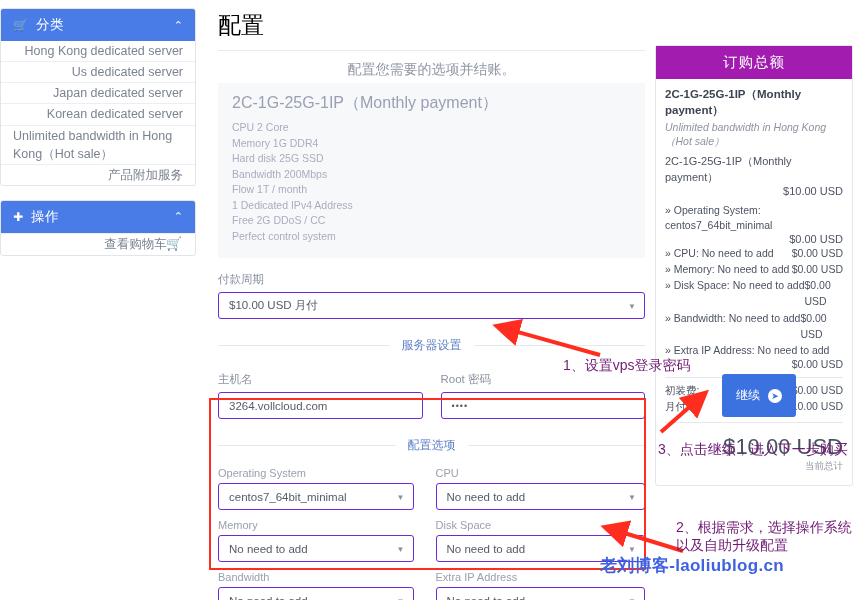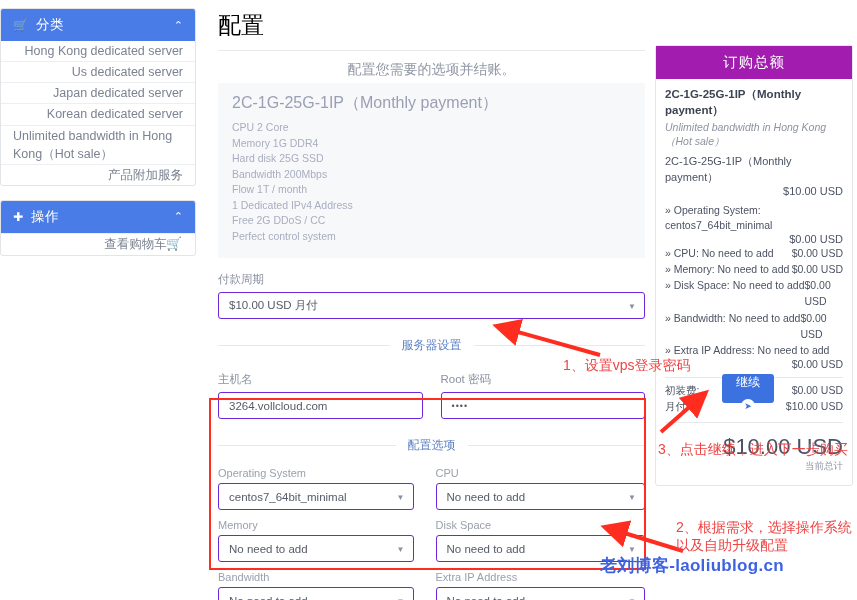--- a/index.html
+++ b/index.html
@@ -78,32 +78,31 @@
   .sum-row .lbl { white-space: nowrap; }
   .sum-rule { border-top: 1px solid #e6e8ec; margin: 7px 0 5px 0; }
   .sum-total-lbl { display: flex; justify-content: space-between; font-size: 10.5px; color: #4b5262; line-height: 1.5; }
   .grand { text-align: right; font-size: 22px; color: #4a5162; padding-top: 6px; }
   .grand-sub { text-align: right; font-size: 9.5px; color: #8d93a0; padding-bottom: 6px; }
 
   
   .continue-btn {
     position: absolute; left: 722px; top: 374px;
     background: #3c72e0; color: #fff; border: none; border-radius: 3px;
-    height: 29px; padding: 0 14px; font-size: 12px;
+    height: 43px; padding: 0 14px; font-size: 12px;
     display: flex; align-items: center; gap: 8px; cursor: pointer;
     font-family: "Liberation Sans", sans-serif;
-    flex-direction: column;
   }
   .continue-btn .circ {
     width: 14px; height: 14px; border-radius: 50%; background: #fff;
     color: #3c72e0; font-size: 9px; line-height: 14px; text-align: center;
   }
 
   
-  .anno { position: absolute; color: #ef4444; font-size: 14px; line-height: 1.3;
+  .anno { position: absolute; color: #701a75; font-size: 14px; line-height: 1.3;
     font-family: "Liberation Sans", "DejaVu Sans", sans-serif; }
   .red-box { position: absolute; border: 2px solid #ff2d20; pointer-events: none; }
   .svg-layer { position: absolute; left: 0; top: 0; width: 857px; height: 600px; pointer-events: none; }
   .watermark { position: absolute; left: 600px; top: 554px; font-size: 17px;
     color: #3f63e0; font-weight: bold; letter-spacing: .3px; }
 </style>
 </head>
 <body>
 
 <div id="root">

